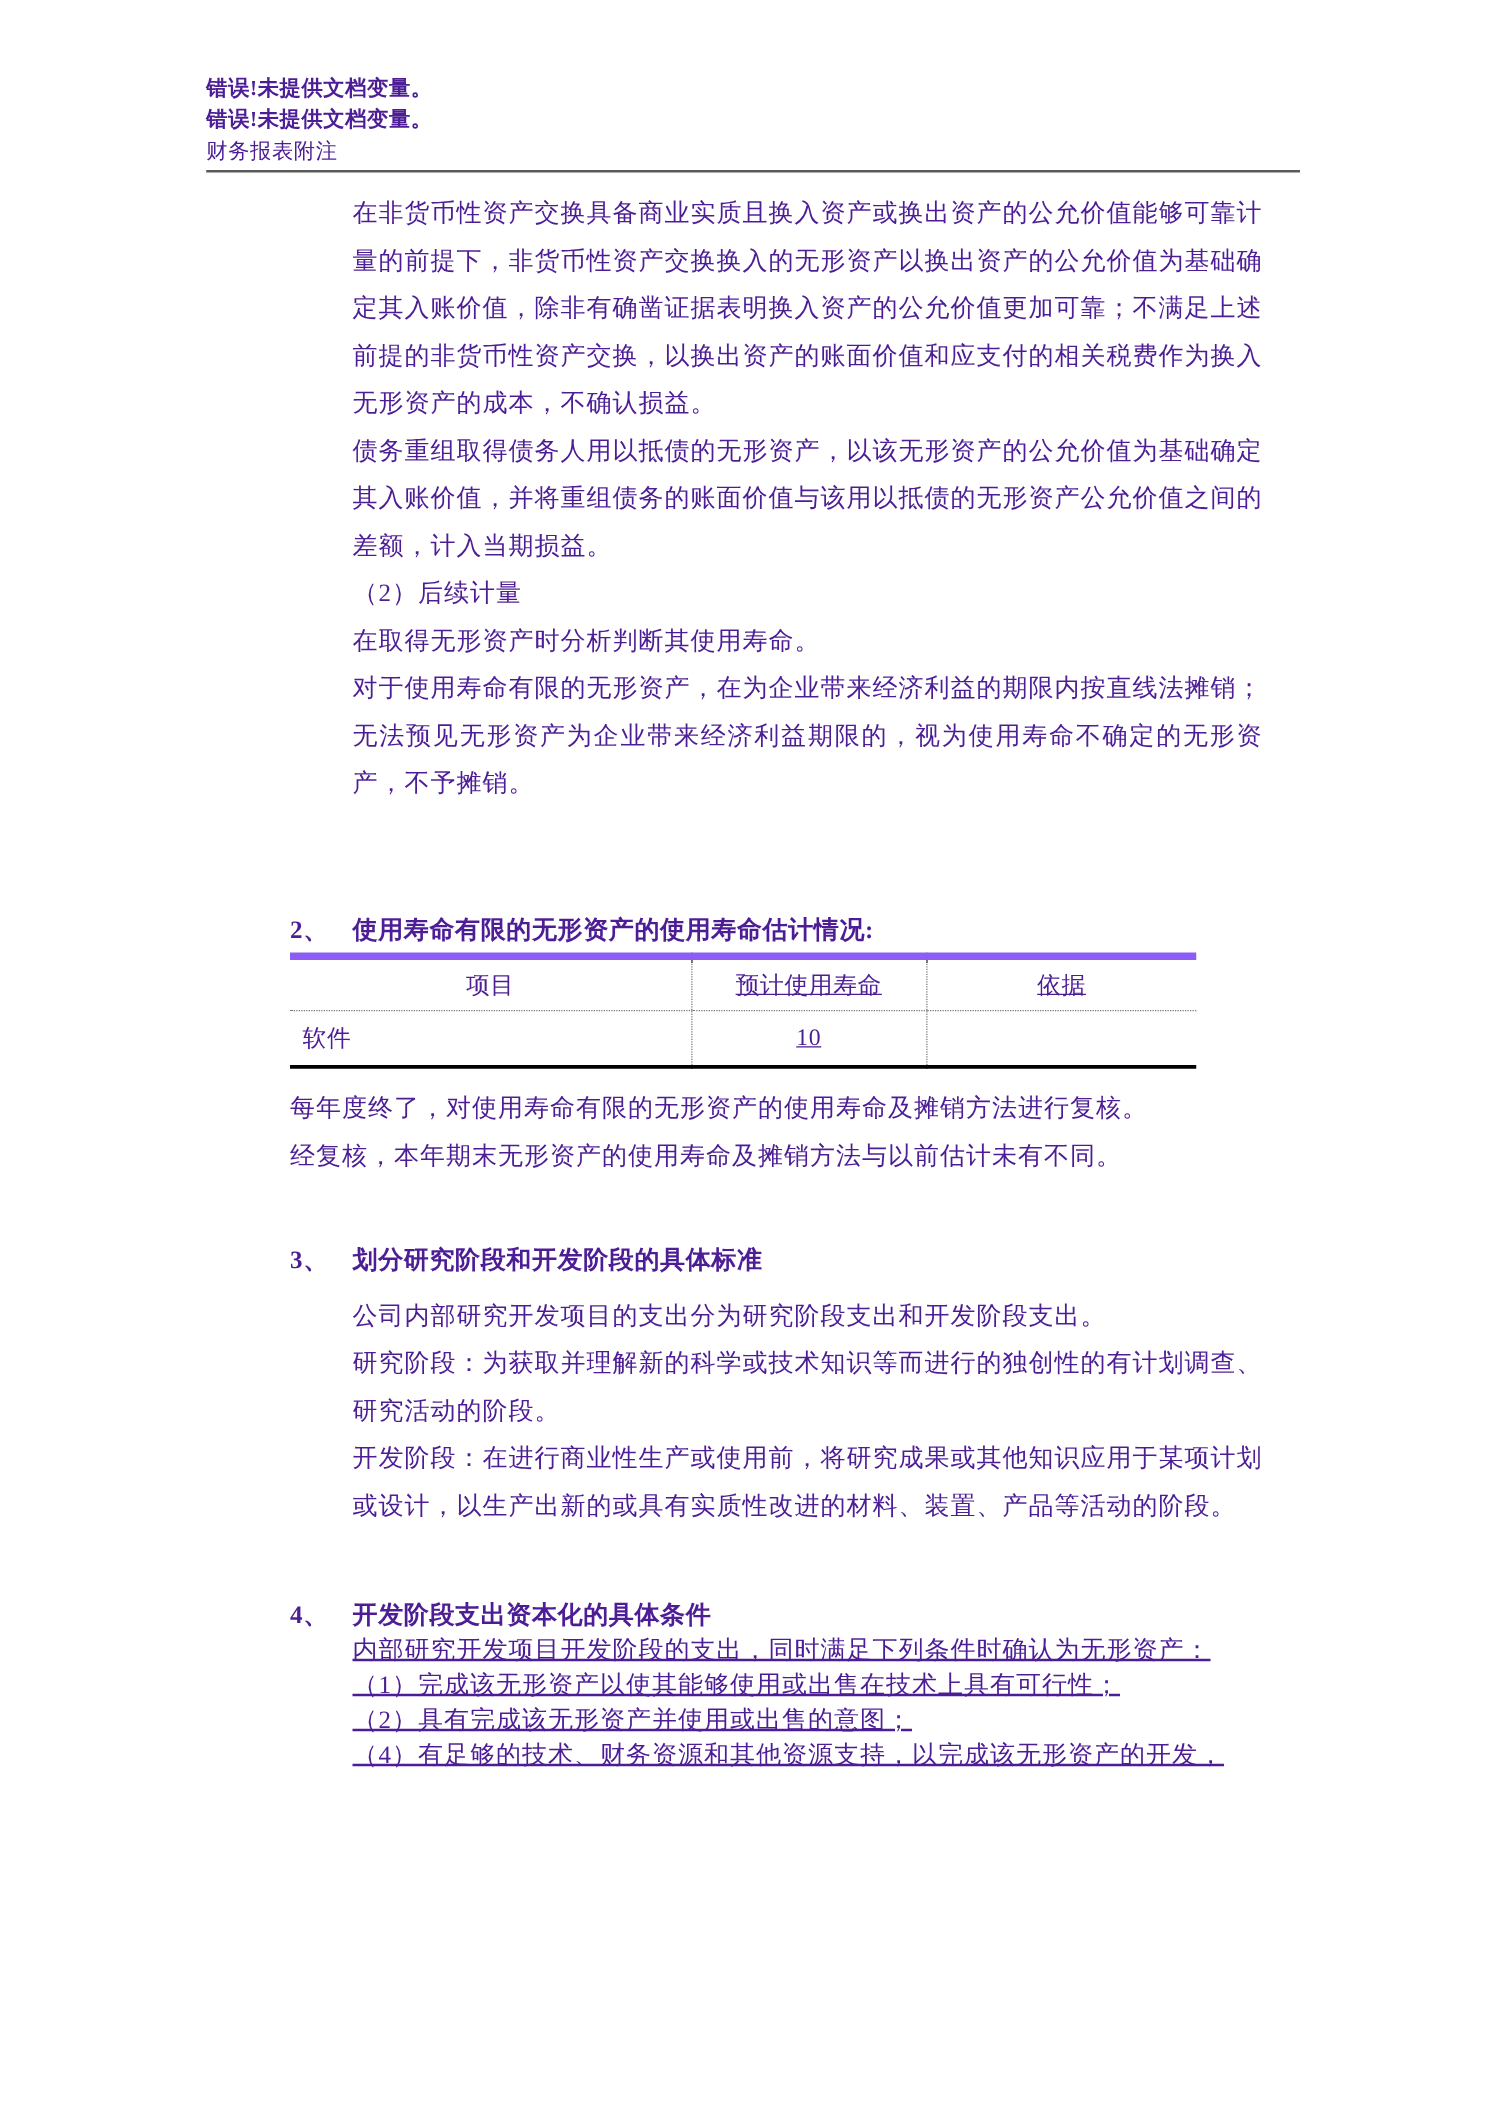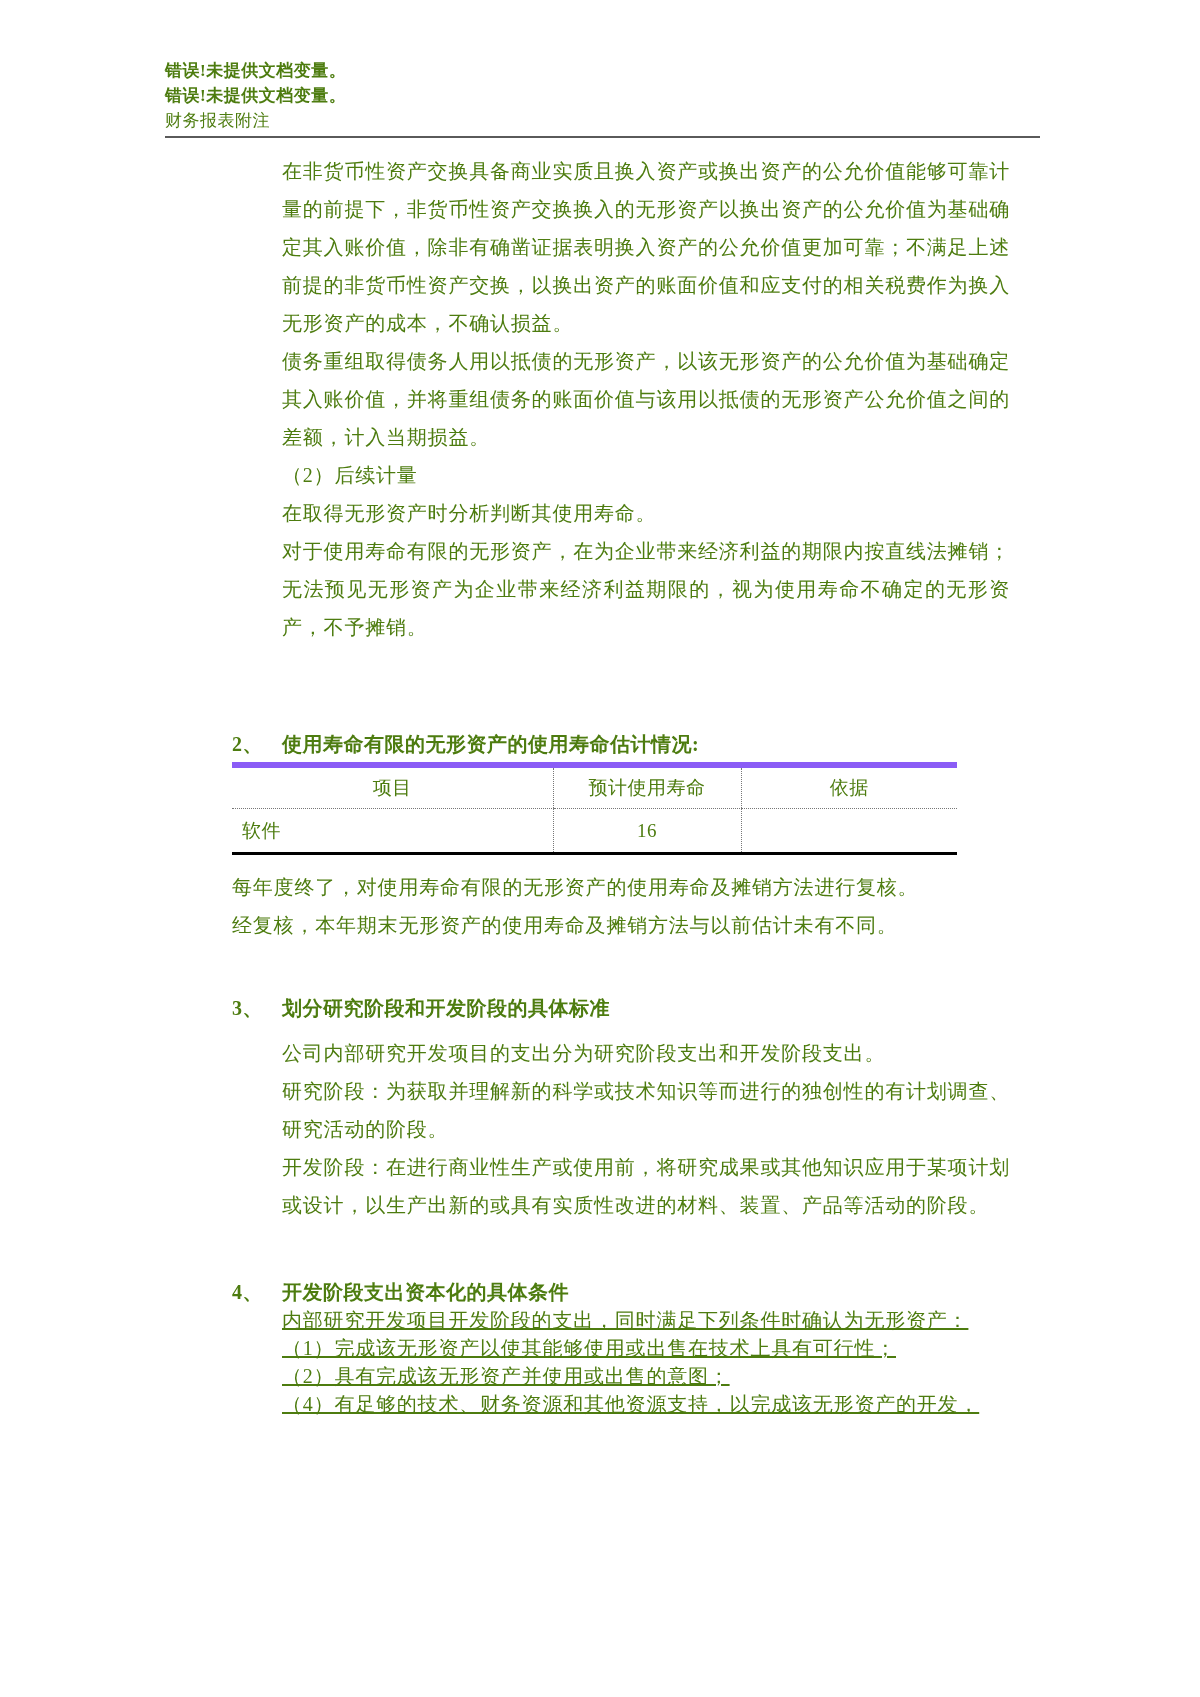--- a/index.html
+++ b/index.html
@@ -1,20 +1,20 @@
 <!DOCTYPE html>
 <html><head>
 <meta charset="utf-8">
 <style>
   html,body{margin:0;padding:0;background:#e8e8e8;}
   .page{
     width:1200px;height:1697px;background:#ffffff;margin:0 auto;
     position:relative;box-sizing:border-box;
     font-family:"Liberation Serif","DejaVu Serif",serif;
-    color:#4d7c0f;
+    color:#4c1d95;
   }
   
   .doc-header{position:absolute;left:165px;top:58px;width:875px;}
   .doc-header .hline{font-size:17px;line-height:25px;font-weight:bold;letter-spacing:0.5px;}
   .doc-header .hline.normal{font-weight:normal;}
   .header-rule{border-bottom:2px solid #5a5a5a;margin-top:3px;width:875px;}
   
   .content{position:absolute;left:232px;top:152px;width:778px;}
   .body-ind{margin-left:50px;width:728px;}
   .para{font-size:20px;line-height:38px;letter-spacing:0.8px;text-align:justify;margin:0;}
@@ -25,21 +25,21 @@
   
   .tbl-wrap{width:725px;margin-top:86px;}
   .tbl-wrap .sec-head{padding-bottom:6px;}
   table.est{border-collapse:collapse;width:725px;table-layout:fixed;
     border-top:6px solid #8b5cf6;border-bottom:3px solid #000;}
   table.est col.c1{width:321px;} table.est col.c2{width:188px;} table.est col.c3{width:216px;}
   table.est td{font-size:19px;letter-spacing:0.5px;padding:0;}
   table.est tr.hdr td{height:40px;text-align:center;vertical-align:middle;
     border-bottom:1px dotted #777;}
   table.est tr.data td{height:43px;vertical-align:middle;}
-  table.est td.v{border-left:1px dotted #777;}
+  table.est td.v{border-left:1px dotted #777;text-decoration:underline;}
   table.est tr.data td.first{text-align:left;padding-left:10px;}
   table.est tr.data td.mid{text-align:center;}
   .tbl-note{font-size:20px;line-height:38px;letter-spacing:0.8px;margin-top:13px;text-align:justify;}
   
   .gap-sec3{margin-top:52px;}
   .gap-sec4{margin-top:56px;}
   .sec3-body{margin-top:14px;}
   .sec4-body{margin-top:2px;}
   .sec4-body .para{line-height:28px;width:738px;text-decoration:underline;}
 </style>
@@ -77,21 +77,21 @@
             <col class="c3">
           </colgroup>
         <tbody>
             <tr class="hdr">
           <td>项目</td>
           <td class="v">预计使用寿命</td>
           <td class="v">依据</td>
         </tr>
         <tr class="data">
           <td class="first">软件</td>
-          <td class="v mid">16</td>
+          <td class="v mid">10</td>
           <td class="v"></td>
         </tr>
       </tbody>
         </table>
     </div>
     <div class="tbl-note">每年度终了，对使用寿命有限的无形资产的使用寿命及摊销方法进行复核。</div>
     <div class="tbl-note" style="margin-top:0;">经复核，本年期末无形资产的使用寿命及摊销方法与以前估计未有不同。</div>
 
     <div class="gap-sec3">
       <div class="sec-head">

